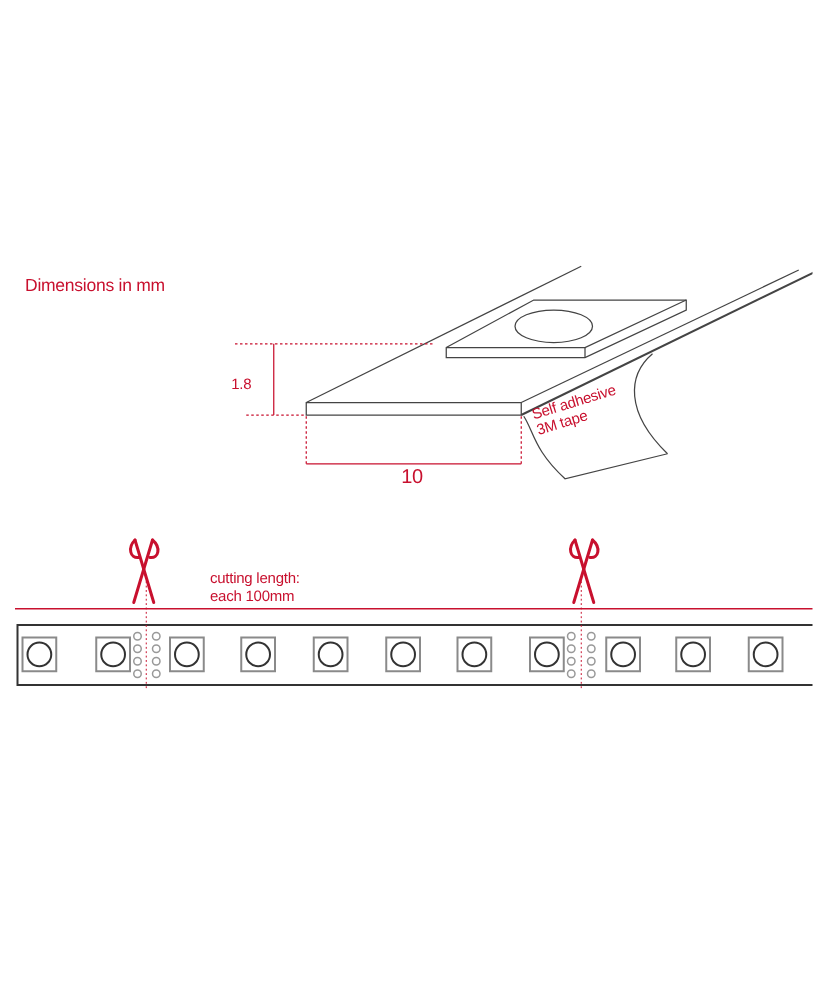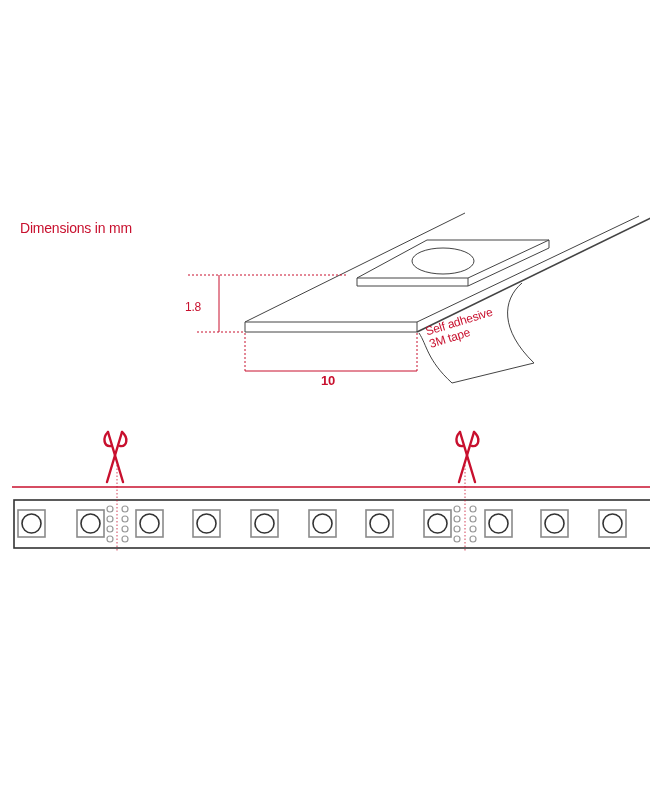--- a/index.html
+++ b/index.html
@@ -32,22 +32,21 @@
     font-size: 14px;
   }
   .dim-h {
     left: 173px;
     top: 300px;
     font-size: 12px;
   }
   .dim-w {
     left: 309px;
     top: 373px;
-    font-size: 13px;
-    font-weight: bold;
+    font-size: 16px;
   }
   .tape-label {
     left: 412px;
     top: 326px;
     font-size: 12px;
     line-height: 13px;
     transform: rotate(-17deg);
     transform-origin: left top;
   }
   .cut-label {
@@ -190,13 +189,17 @@
     </g>
   </svg>
 
   <div class="label title">Dimensions in mm</div>
   <div class="label dim-h">1.8</div>
   <div class="label dim-w">10</div>
   <div class="label tape-label">
     <div>Self adhesive</div>
     <div>3M tape</div>
   </div>
+  <div class="label cut-label">
+    <div>cutting length:</div>
+    <div>each  100mm</div>
+  </div>
 </div>
 
 </body></html>

